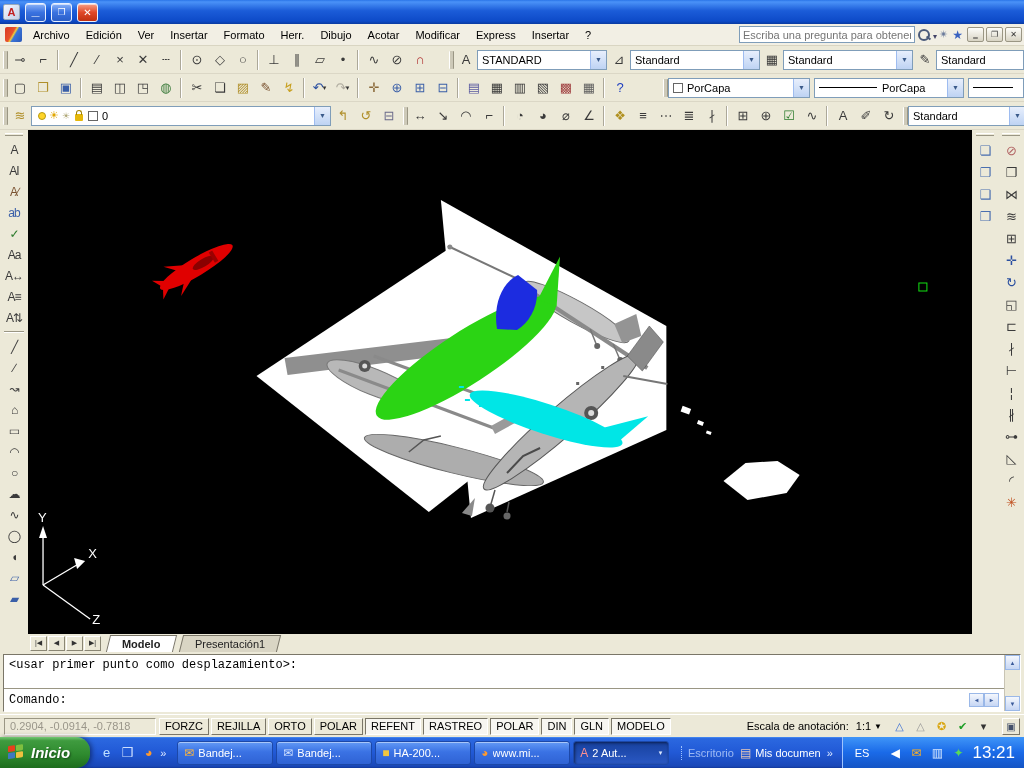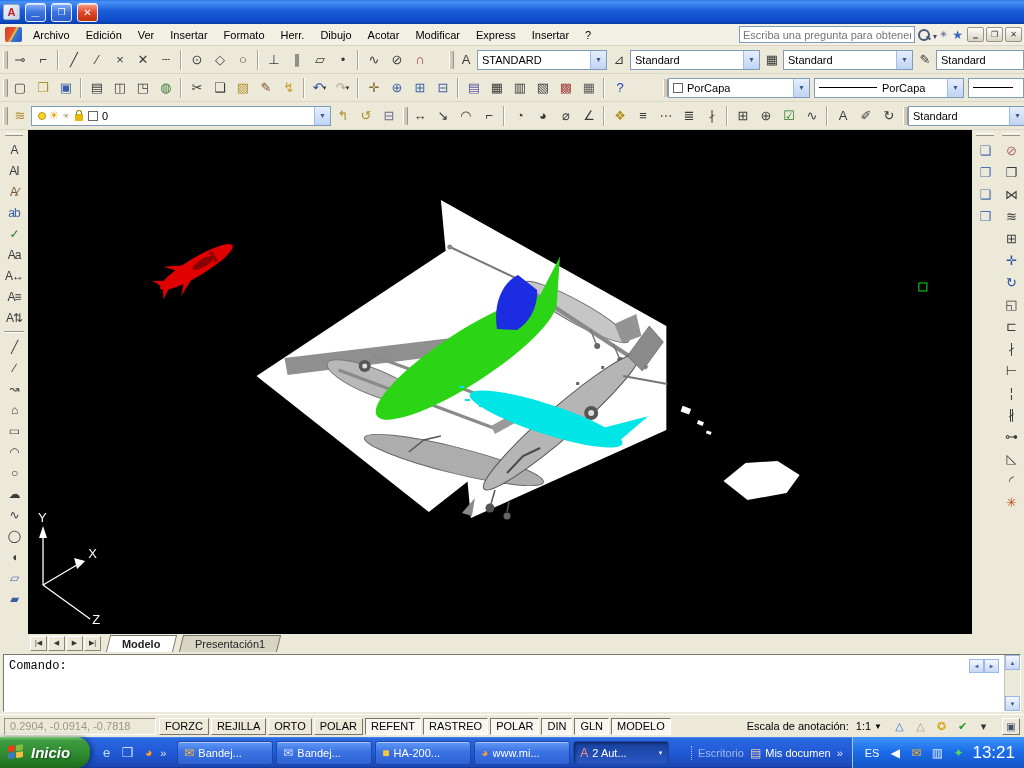--- a/index.html
+++ b/index.html
@@ -141,21 +141,21 @@
   .task .ic{font-size:12px;flex:0 0 auto}
   .task .lb{white-space:nowrap;overflow:hidden;text-overflow:clip}
   .task .chv{margin-left:auto;color:#dce8ff}
   .deskzone{display:flex;align-items:center;gap:6px;padding:0 6px;flex:0 0 auto;border-left:1px dotted #9fc4ff}
   .desk-label{color:#cfe0ff;opacity:.7}
   .mydocs{display:flex;align-items:center;gap:4px;color:#fff}
   .mydocs .ic{color:#e8c8b8;font-size:12px}
   .tray{height:31px;flex:0 0 auto;display:flex;align-items:center;gap:6px;padding:0 9px 0 12px;margin-left:3px;
     background:linear-gradient(180deg,#3f95f8 0%,#1a6ae8 50%,#1454c4 100%);border-left:1px solid #9fc4ff}
   .trayic{font-size:12px;display:flex;align-items:center;justify-content:center;width:16px}
-  .lang{font-size:11px;color:#fff;margin-right:2px}
+  .lang{font-size:11px;color:#fff;margin-right:12px}
   .clock{font-size:17px;color:#fff}
 </style>
 </head>
 <body>
 
 <div class="titlebar">
   <span class="acad-ico"></span>
   <span class="winbtn min"></span>
   <span class="winbtn max"></span>
   <span class="winbtn close"></span>
@@ -517,20 +517,21 @@
           <div class="ti">◜</div>
           <div class="ti" style="color: rgb(192, 80, 32);">✳</div>
         </div>
     </div>
   </div>
 </div>
 
 <div class="cmdwin">
   <div class="cmdbox">
     <div class="cmdtext">
+      <div class="cmd-history">&lt;usar primer punto como desplazamiento&gt;:</div>
       <div class="cmd-input">
         <span>Comando:</span>
         <span style="flex:1"></span>
         <span class="hscroll">
           <span class="sbtn">◀</span>
           <span class="sbtn">▶</span>
         </span>
       </div>
     </div>
     <div class="vscroll">

